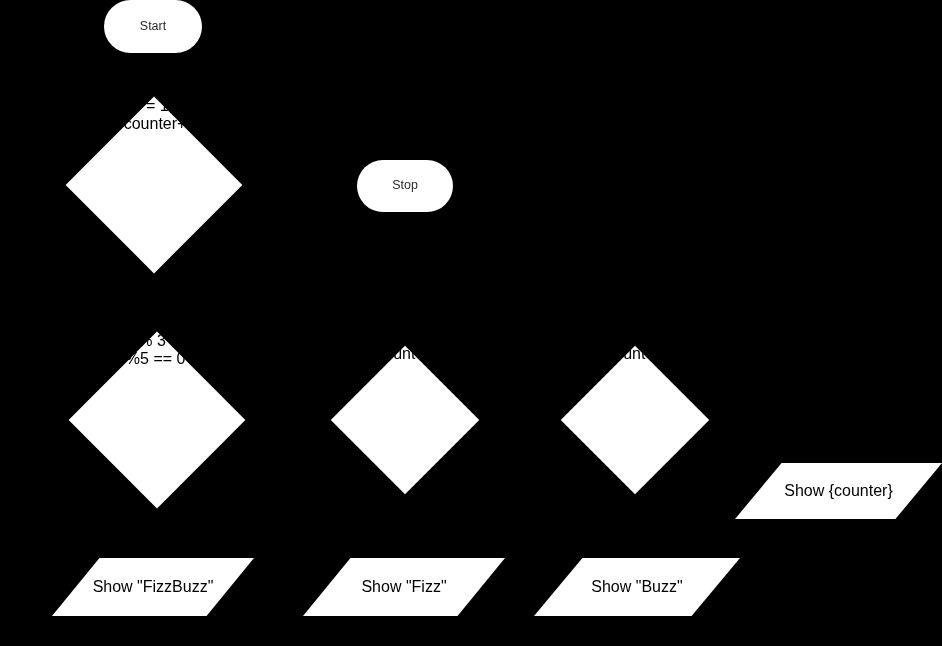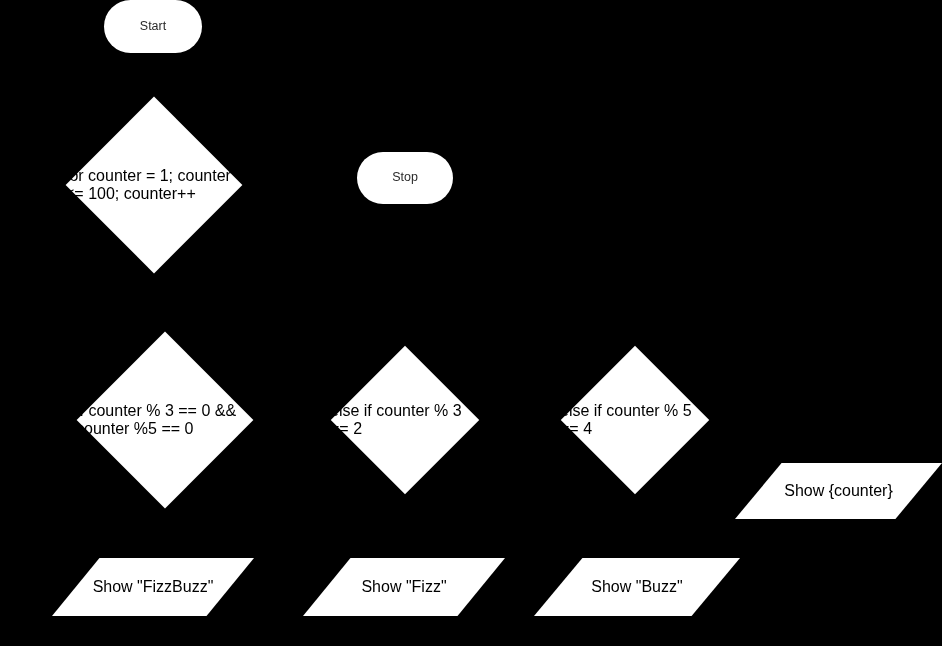--- a/index.html
+++ b/index.html
@@ -37,21 +37,21 @@
     font-family: "Liberation Sans", sans-serif;
   }
   
   .terminator {
     background: #ffffff;
     border-radius: 999px;
   }
   .decision-wrap {
     position: absolute;
     display: flex;
-    align-items: center;
+    align-items: flex-start;
     justify-content: center;
   }
   .decision-box {
     position: absolute;
     left: 50%;
     top: 50%;
     background: #ffffff;
     transform: translate(-50%, -50%) rotate(45deg);
     z-index: 1;
   }
@@ -87,25 +87,25 @@
   </div>
 
   <div class="decision-wrap" style="left:65px; top:97px; width:178px; height:176px;">
     <div class="decision-box" style="width:125px; height:125px;"></div>
     <span class="label" style="z-index:2;">for
 counter = 1;
 counter &lt;= 100;
 counter++</span>
   </div>
 
-  <div class="node terminator" style="left:357px; top:152px; width:96px; height:52px;">
+  <div class="node terminator" style="left:357px; top:160px; width:96px; height:52px;">
     <span class="label">Stop</span>
   </div>
 
-  <div class="decision-wrap" style="left:76px; top:332px; width:178px; height:176px;">
+  <div class="decision-wrap" style="left:68px; top:332px; width:178px; height:176px;">
     <div class="decision-box" style="width:125px; height:125px;"></div>
     <span class="label" style="z-index:2;">if
 counter % 3 == 0
 &amp;&amp;
 counter %5 == 0</span>
   </div>
 
   <div class="decision-wrap" style="left:330px; top:345px; width:150px; height:149px;">
     <div class="decision-box" style="width:105px; height:105px;"></div>
     <span class="label" style="z-index:2;">else if

